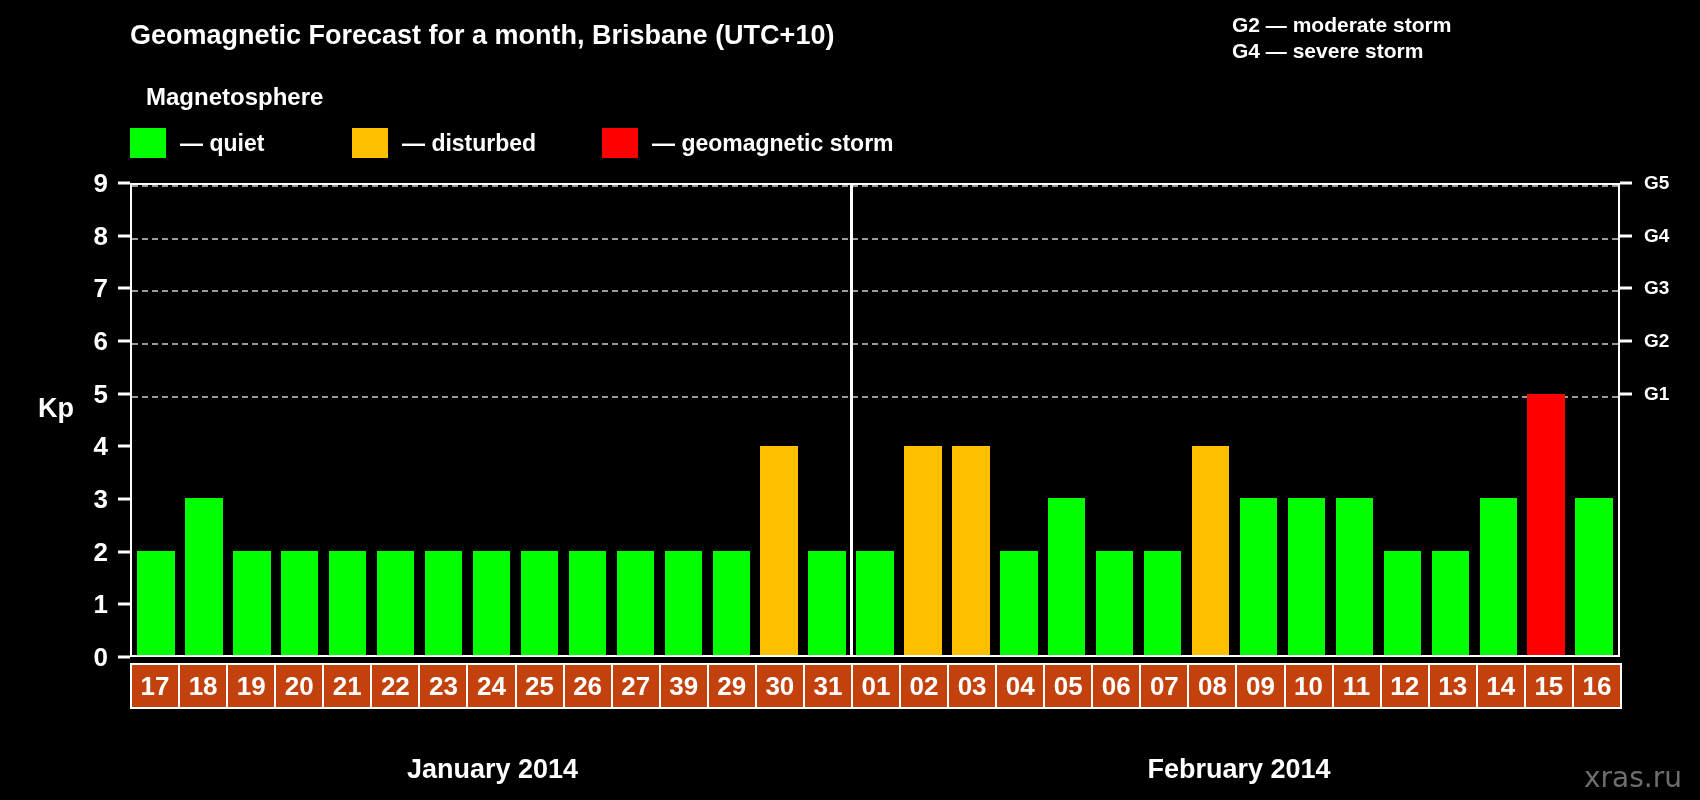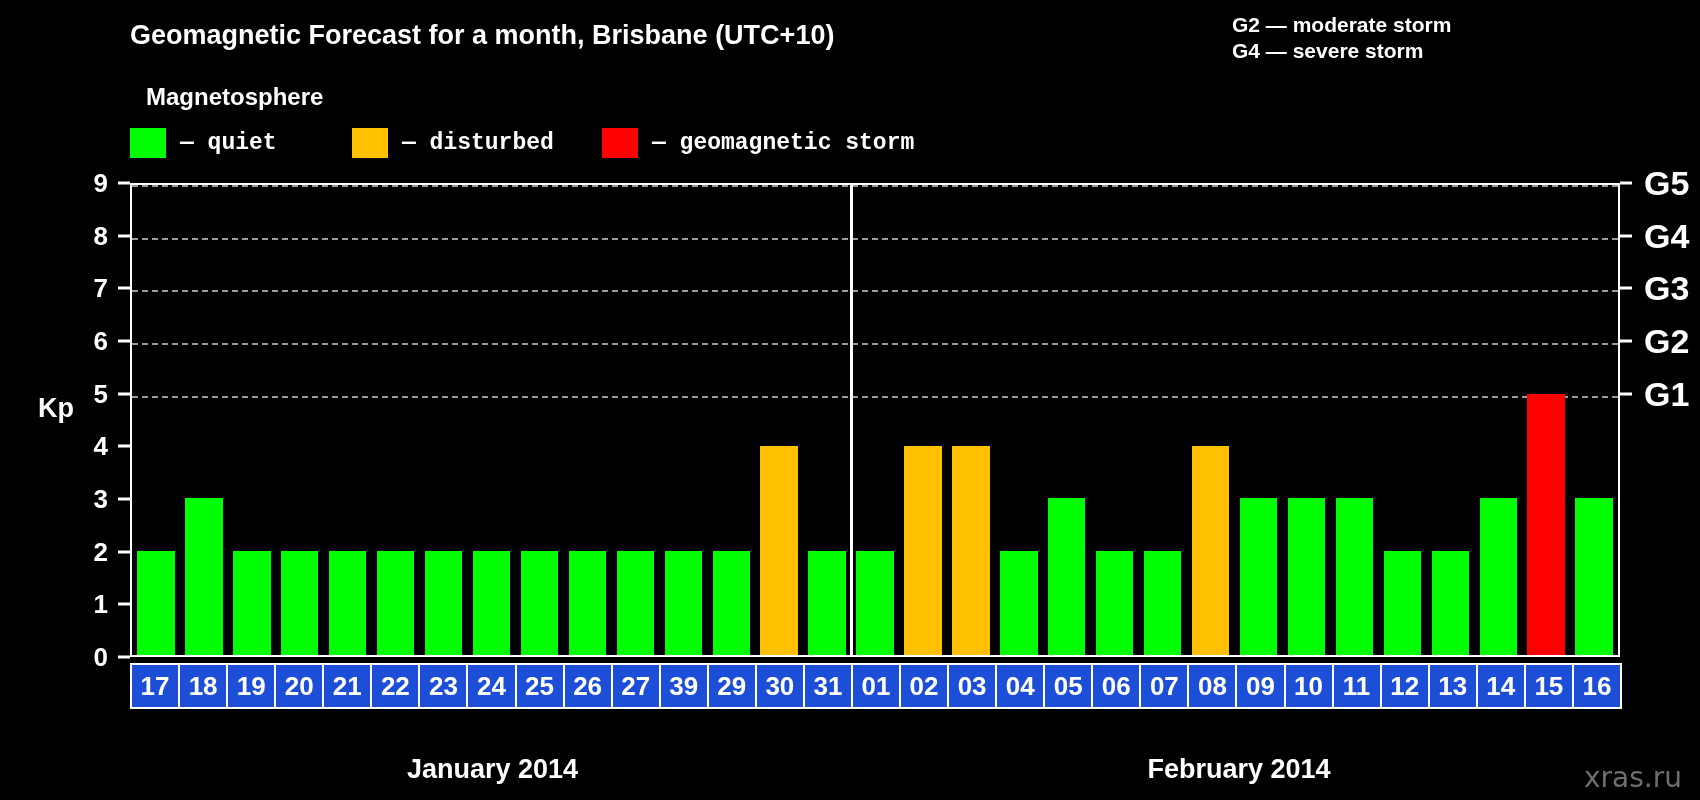--- a/index.html
+++ b/index.html
@@ -27,21 +27,21 @@
     position:absolute; left:130px; top:127px;
     height:32px;
   }
   .legend-entry{
     position:absolute; top:0; display:flex; align-items:center; height:32px;
   }
   .legend-swatch{
     width:36px; height:30px; display:block;
   }
   .legend-text{
-    margin-left:14px; font-size:23px; font-weight:bold; color:#fff; white-space:nowrap;font-family:Liberation Mono, monospace;
+    margin-left:14px; font-size:23px; font-weight:bold; color:#fff; white-space:nowrap;
   }
 
   
   #g-legend{
     position:absolute; left:1232px; top:12px;
   }
   .g-line{
     font-size:21px; font-weight:bold; color:#fff;
     line-height:25.5px; white-space:nowrap;
   }
@@ -92,42 +92,42 @@
   }
   #kp-label{
     position:absolute; left:38px; top:393px;
     font-size:27px; font-weight:bold; color:#fff;
   }
 
   
   #g-axis{position:absolute;left:1620px;top:183px;width:80px;height:474px;}
   .g-tick-label{
     position:absolute; left:24px;
-    font-size:34px; font-weight:bold; color:#fff;
+    font-size:19px; font-weight:bold; color:#fff;
     transform:translateY(-50%); white-space:nowrap;text-align:center;
   }
   .g-tick-mark{
     position:absolute; left:0; width:12px; height:3px; background:#fff;
     transform:translateY(-50%);
   }
 
   
   #day-labels{
     position:absolute; left:130px; top:663px;
     width:1490px; height:46px;
     display:flex;
   }
   .day-cell{
     flex:1 1 0;
     border:2px solid #ffffff;
     box-sizing:border-box;
     margin-right:-2px;
     display:flex; align-items:center; justify-content:center;
     color:#fff; font-size:26px; font-weight:bold;
-    background:#1d4ed8;
+    background:#c2410c;
   }
 
   
   .month-label{
     position:absolute; top:718px;
     font-size:27px; font-weight:bold; color:#fff;
     text-align:center; white-space:nowrap;margin-top:36px;
   }
   #month-label-0{left:130px; width:725px;}
   #month-label-1{left:858px; width:762px;}

